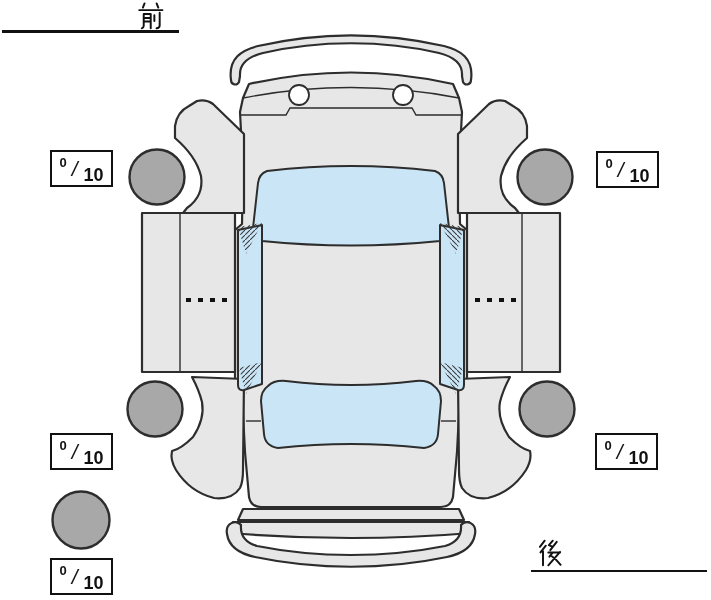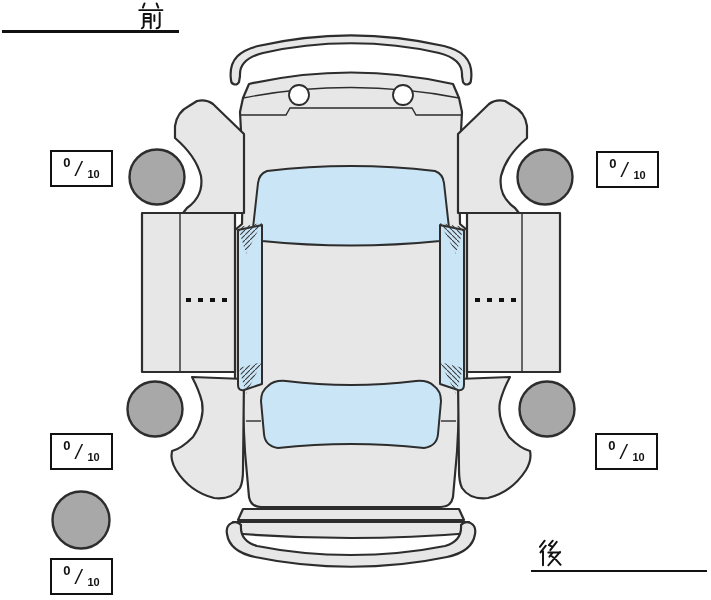--- a/index.html
+++ b/index.html
@@ -16,21 +16,21 @@
   .washer{fill:#fff;stroke:var(--outline,#2d2d2d);stroke-width:1.8;}
   .dots{fill:none;stroke:var(--text,#111);stroke-width:4;stroke-dasharray:5 7;}
   .score-box{
     position:absolute;width:63px;height:37px;background:#fff;
     border:2px solid var(--text,#111);box-sizing:border-box;
     display:flex;align-items:center;justify-content:center;
     color:var(--text,#111);line-height:1;
   }
   .score-box .sv{font-weight:700;font-size:13px;transform:translateY(-6px);margin-right:5px;}
   .score-box .ss{font-size:21px;font-style:italic;font-weight:400;transform:translateY(0px);}
-  .score-box .sm{font-weight:700;font-size:11px;transform:translateY(6px);margin-left:6px;}
+  .score-box .sm{font-weight:700;font-size:18px;transform:translateY(6px);margin-left:6px;}
   .kanji-label{position:absolute;width:28px;height:28px;}
   .kanji-label svg{width:28px;height:28px;display:block;}
   .kanji-stroke{fill:none;stroke:var(--text,#111);stroke-width:7;stroke-linecap:round;stroke-linejoin:round;}
   .rule{position:absolute;background:var(--text,#1c1c1c);}
   .sr{position:absolute;width:1px;height:1px;overflow:hidden;clip:rect(0 0 0 0);white-space:nowrap;}
 </style>
 </head>
 <body>
 
 <div class="stage">

